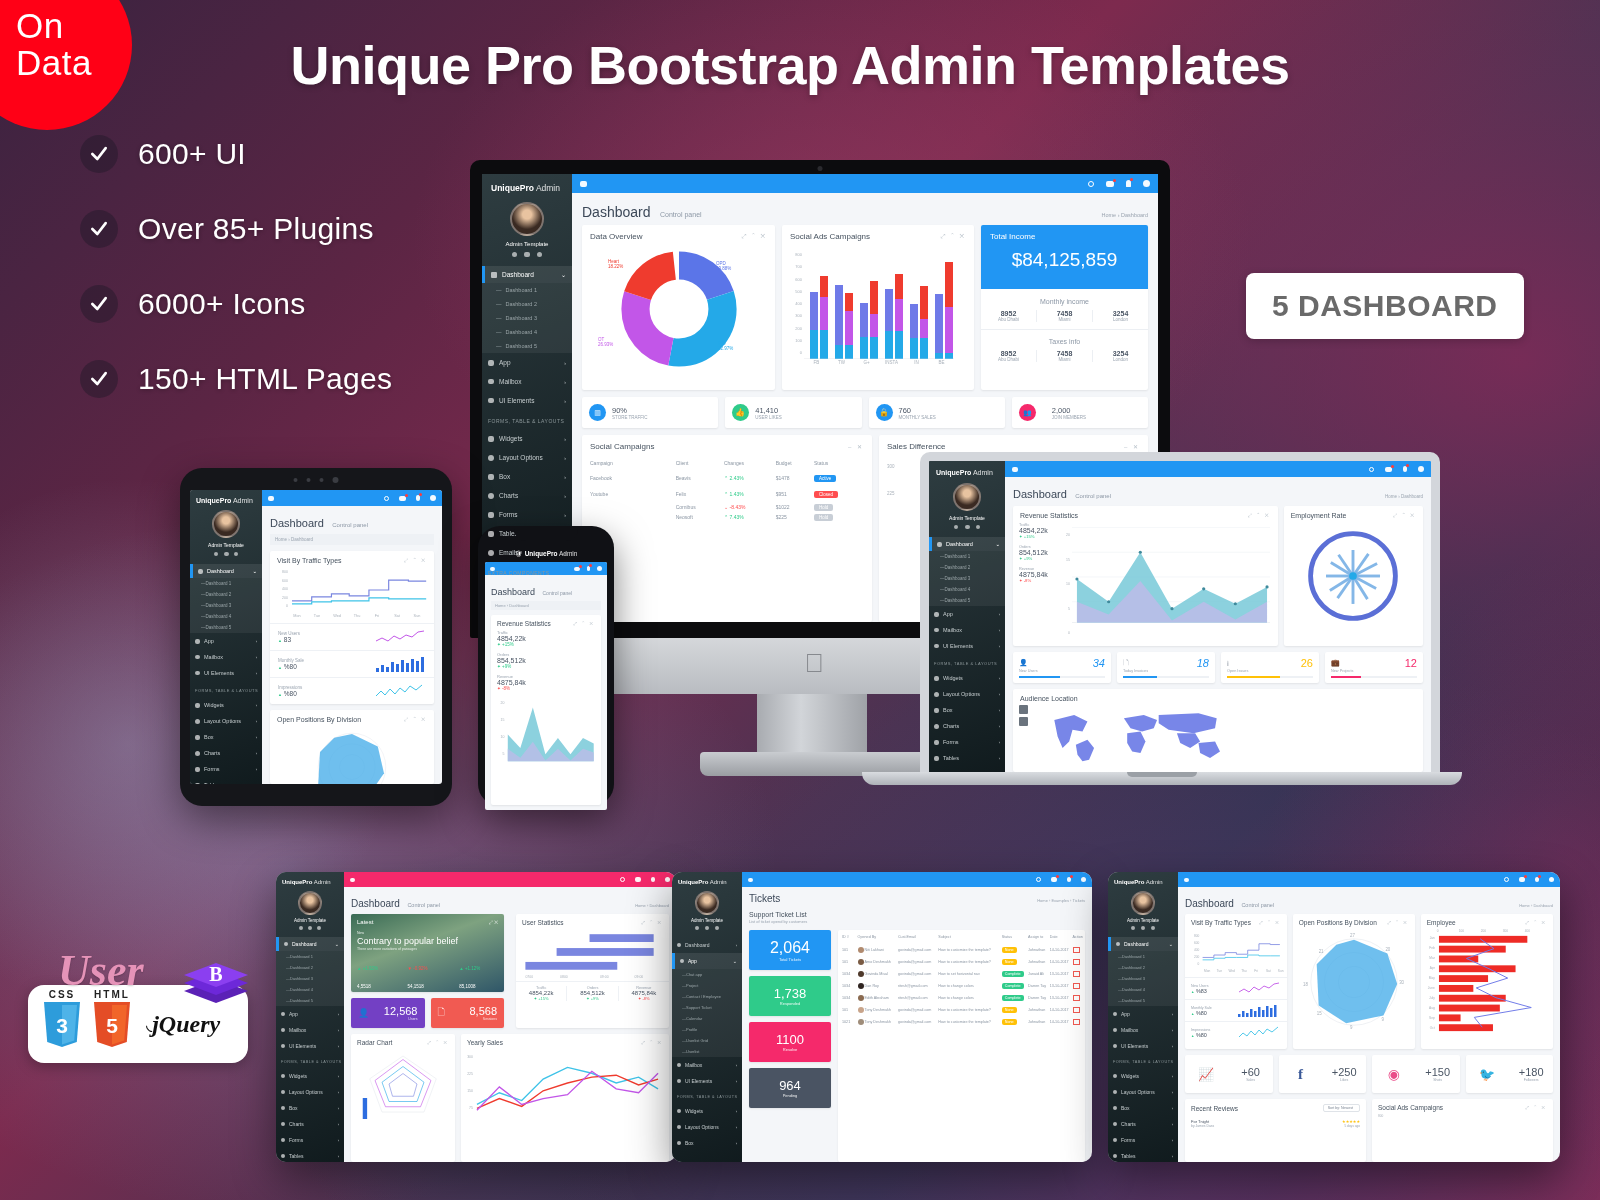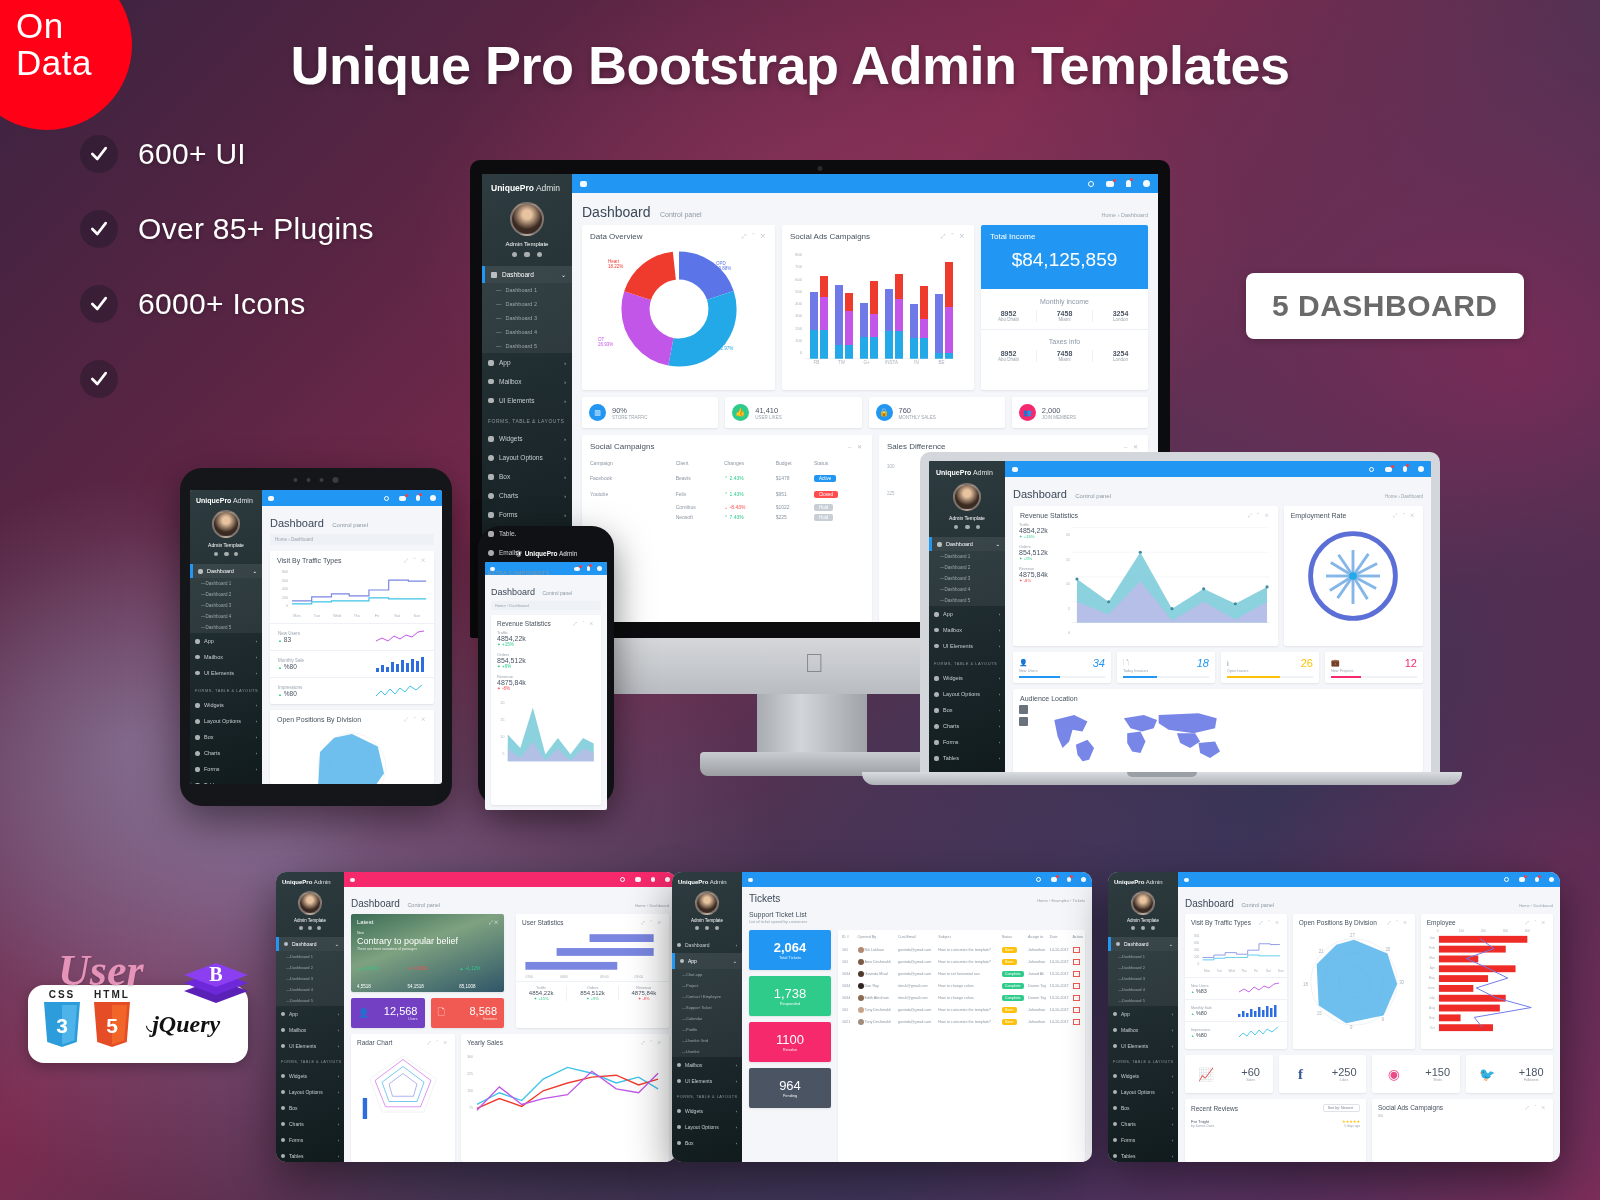--- a/index.html
+++ b/index.html
@@ -402,21 +402,21 @@
           </div>
           <div class="card kpi" style="flex:1;padding:7px;">
             <div class="ic" style="width:17px;height:17px;background:#2196f3;font-size:8px;">🔒</div>
             <div style="margin-left:6px;">
                 <div style="font-size:7.5px;color:#4a5564;">760</div>
                 <div style="font-size:4.5px;color:#9aa4b0;">MONTHLY SALES</div>
               </div>
           </div>
           <div class="card kpi" style="flex:1;padding:7px;">
             <div class="ic" style="width:17px;height:17px;background:#f5296b;font-size:7px;">👥</div>
-            <div style="margin-left:6px;">
+            <div style="margin-left:16px;">
                 <div style="font-size:7.5px;color:#4a5564;">2,000</div>
                 <div style="font-size:4.5px;color:#9aa4b0;">JOIN MEMBERS</div>
               </div>
           </div>
         </div>
 
         <div style="display:flex;gap:7px;padding:7px 10px 0;flex:1;">
           <div class="card" style="flex:0 0 290px;">
             <div class="card-h" style="padding:7px 8px 5px;font-size:8px;">
               <span>Social Campaigns</span>
@@ -1266,21 +1266,21 @@
           <span>Tickets</span>
         </div>
       </div>
       <div style="padding:4px 7px 0;">
         <div style="font-size:7px;color:#46525f;">Support Ticket List</div>
         <div style="font-size:4px;color:#9aa4b0;margin-top:1px;">List of ticket opend by customers</div>
       </div>
       <div style="display:flex;gap:7px;padding:6px 7px 0;flex:1;">
         <div style="flex:0 0 82px;">
           <div class="card" style="background:#2196f3;height:40px;display:flex;flex-direction:column;align-items:center;justify-content:center;margin-bottom:6px;">
-            <div style="color:#fff;font-size:13px;font-weight:bold;">2,064</div>
+            <div style="color:#fff;font-size:16px;">2,064</div>
             <div style="color:rgba(255,255,255,.9);font-size:4px;">Total Tickets</div>
           </div>
           <div class="card" style="background:#2fcb8a;height:40px;display:flex;flex-direction:column;align-items:center;justify-content:center;margin-bottom:6px;">
             <div style="color:#fff;font-size:13px;">1,738</div>
             <div style="color:rgba(255,255,255,.9);font-size:4px;">Responded</div>
           </div>
           <div class="card" style="background:#f5296b;height:40px;display:flex;flex-direction:column;align-items:center;justify-content:center;margin-bottom:6px;">
             <div style="color:#fff;font-size:13px;">1100</div>
             <div style="color:rgba(255,255,255,.9);font-size:4px;">Resolve</div>
           </div>
@@ -1698,20 +1698,21 @@
         </svg>
       </span>
     <span class="lbl">6000+ Icons</span>
   </div>
   <div class="feat">
     <span class="chk">
         <svg viewBox="0 0 24 24">
           <path d="M4 12 L10 18 L20 5" fill="none" stroke="#fff" stroke-width="3.2" stroke-linecap="round" stroke-linejoin="round"></path>
         </svg>
       </span>
+    <span class="lbl">150+ HTML Pages</span>
   </div>
 </div>
 
 <div class="pill">
   <span>5 DASHBOARD</span>
 </div>
 
 <div class="logos">
   <div class="logo-card">
     <div class="sass">User</div>

